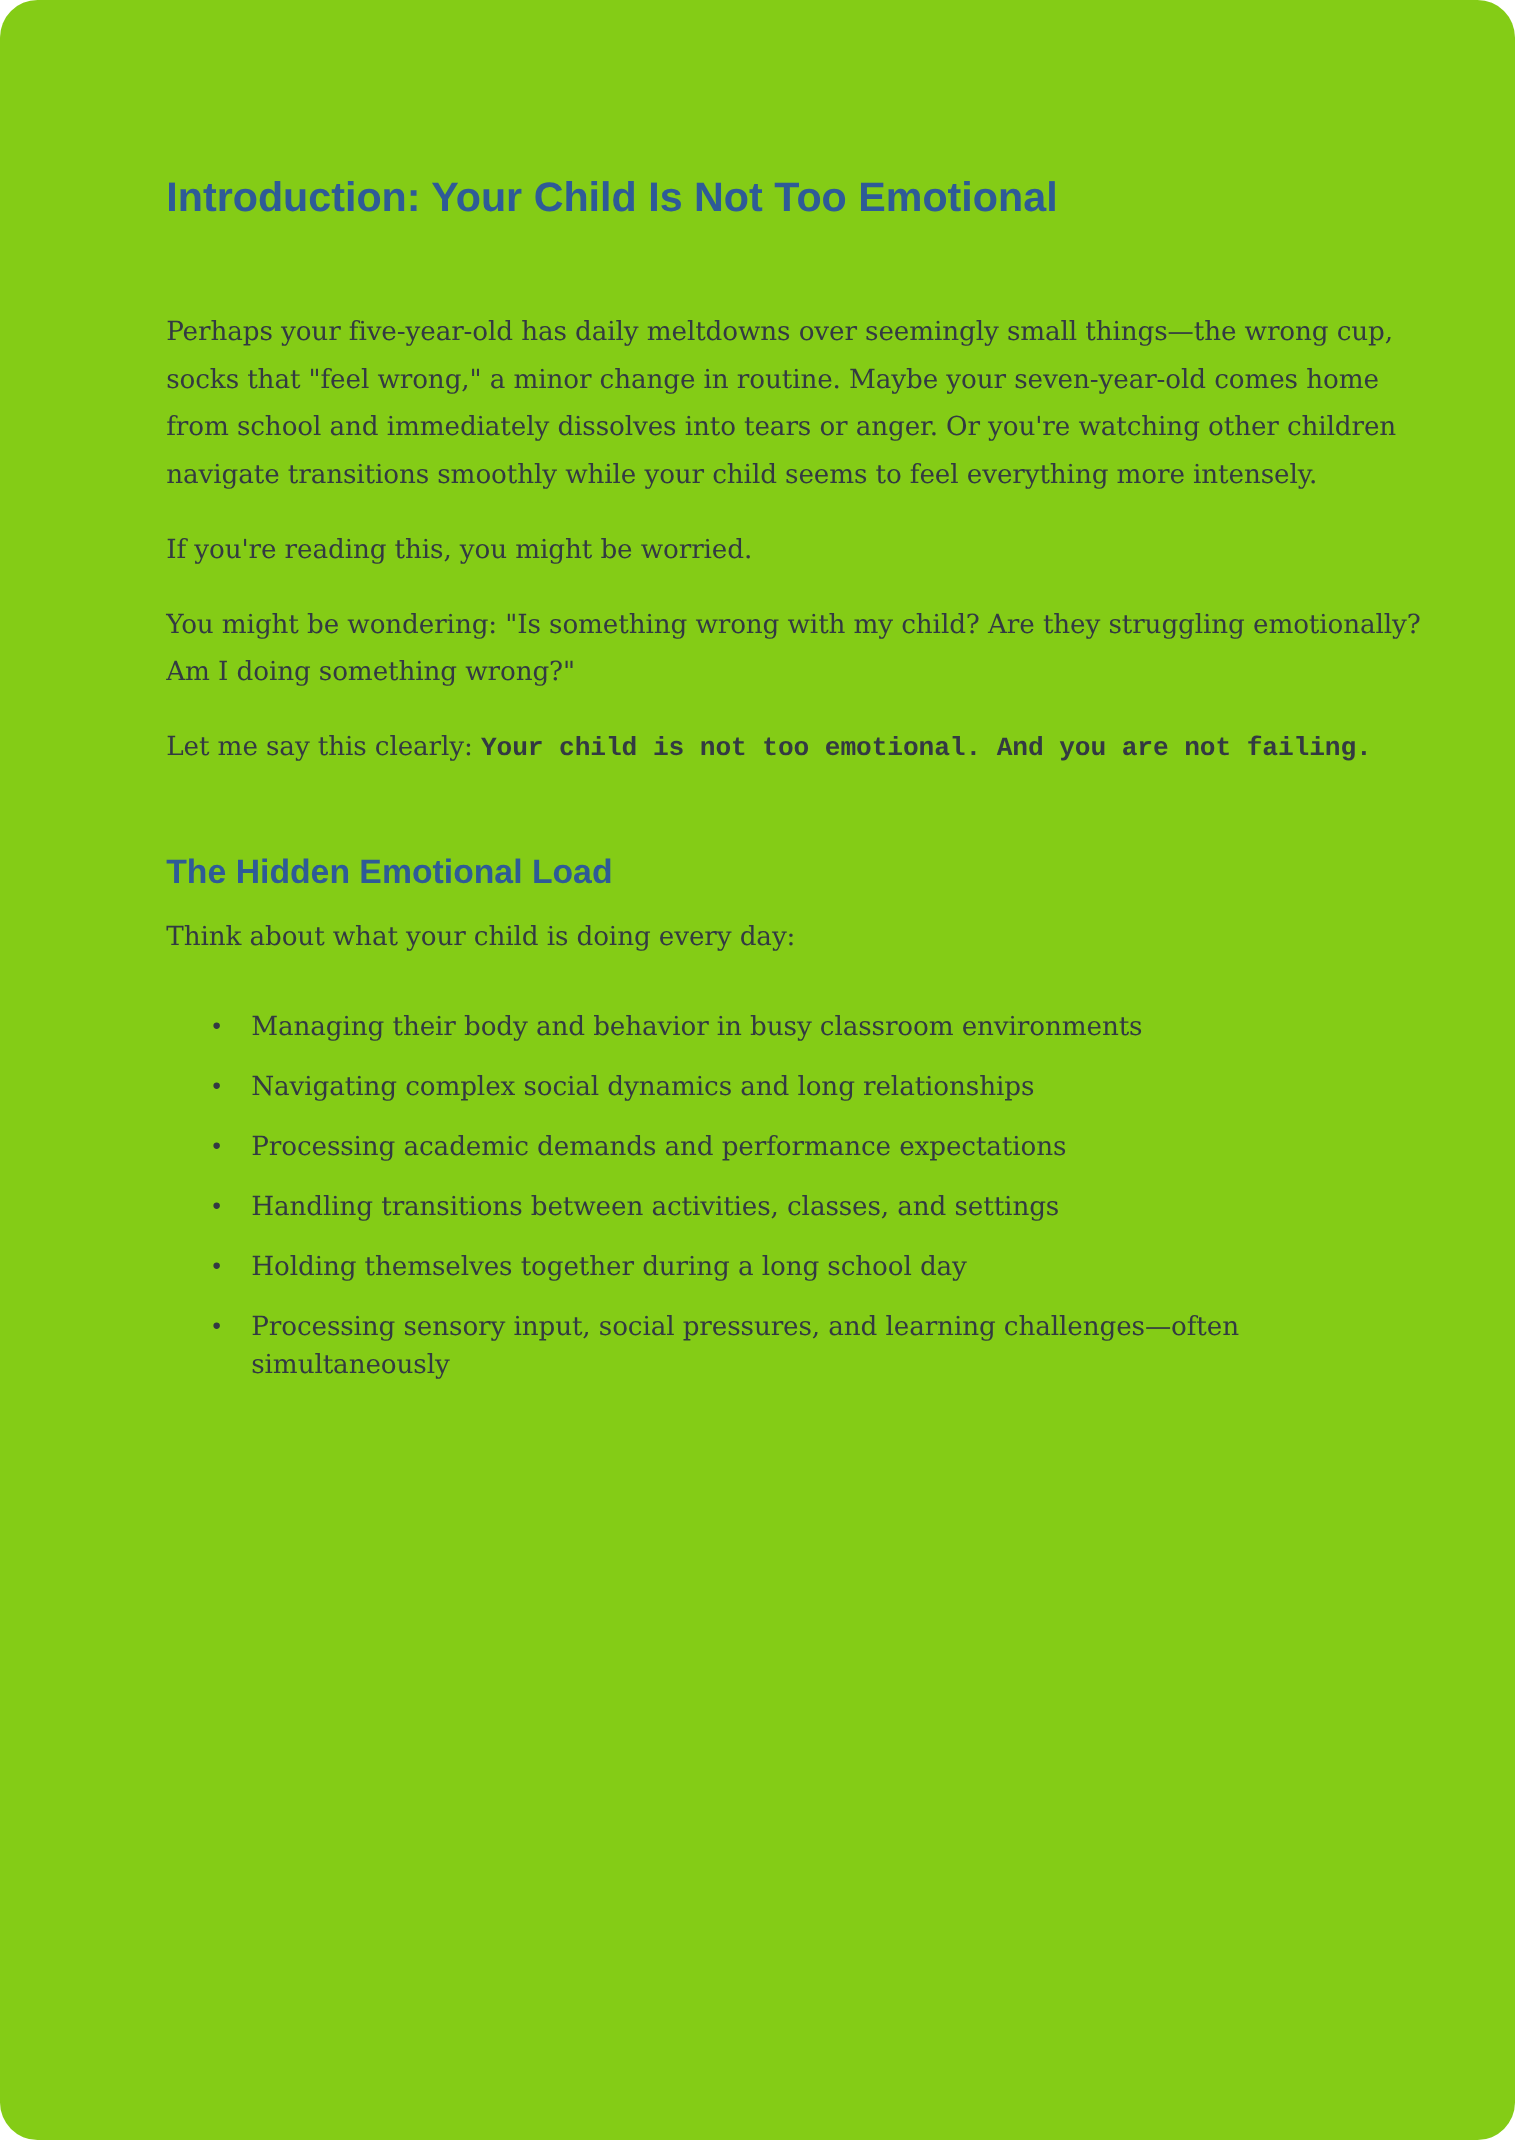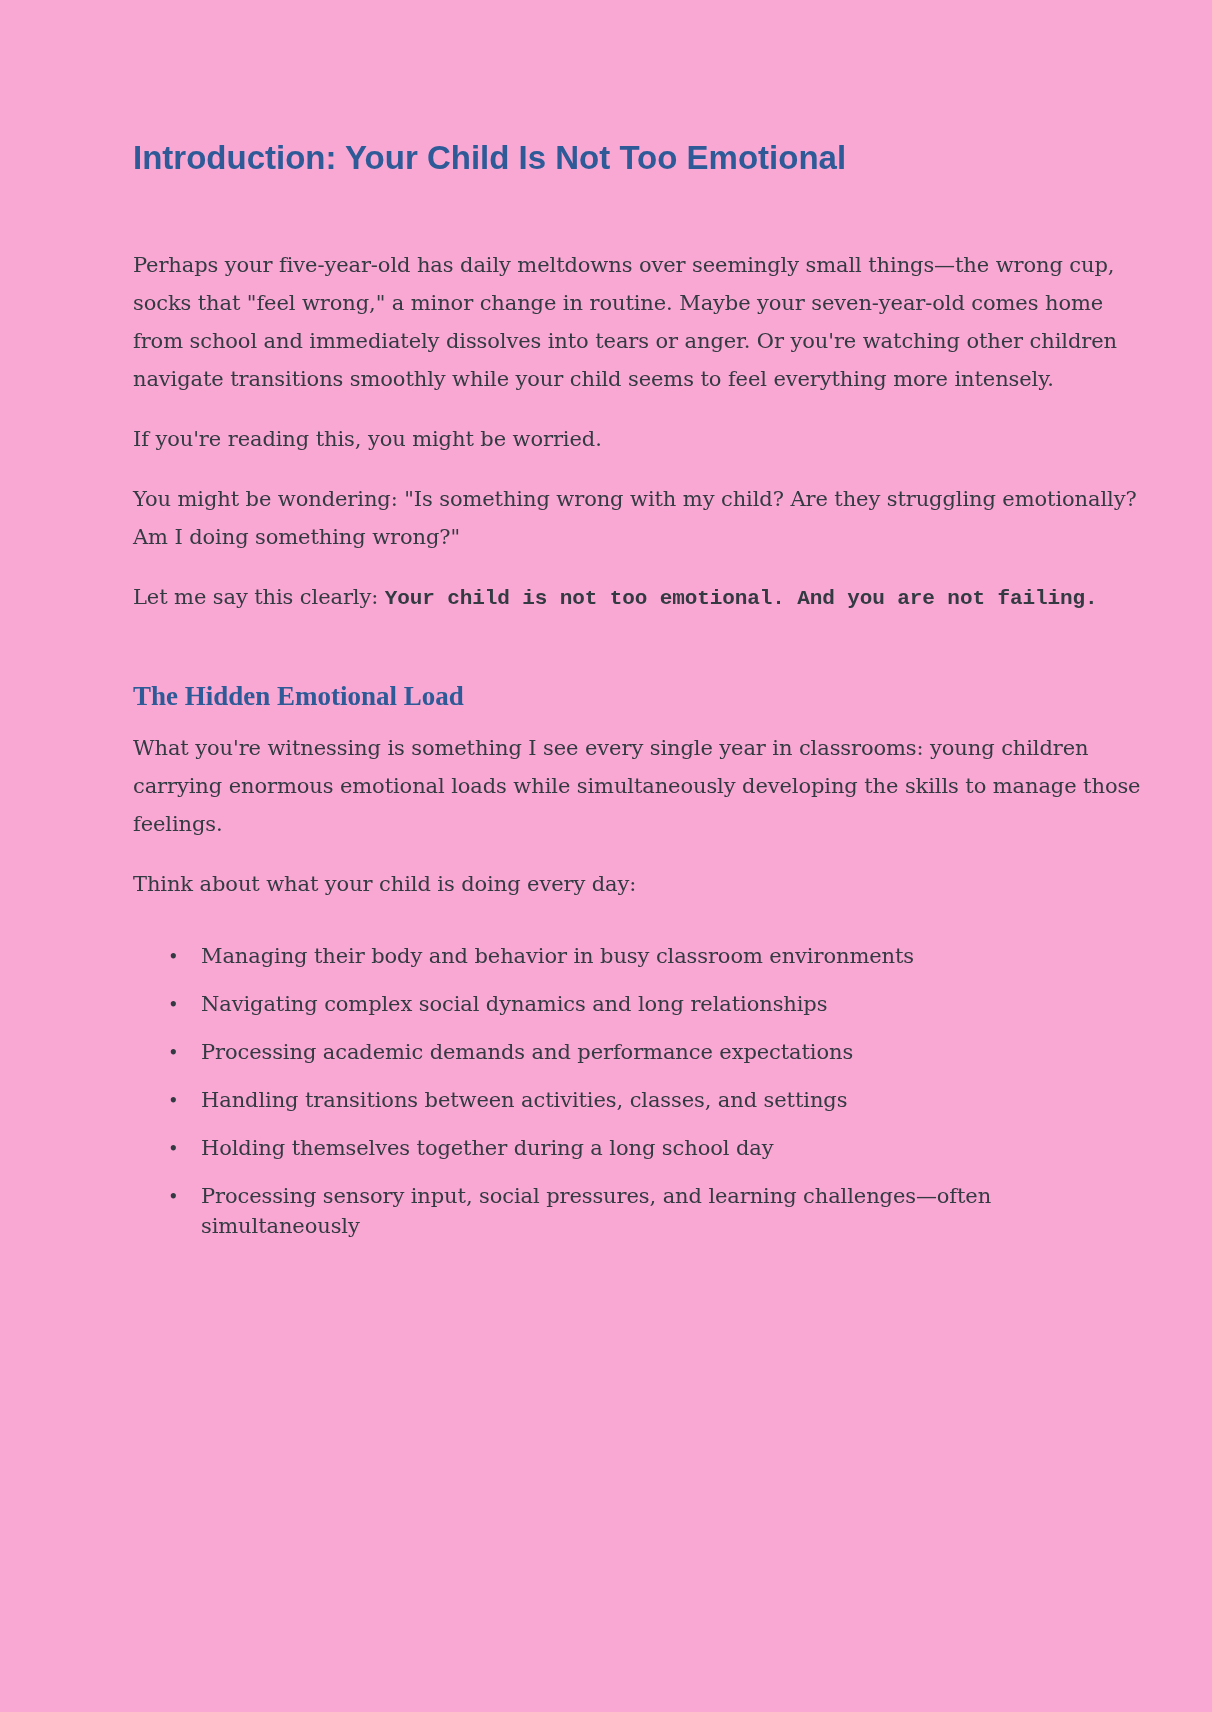--- a/index.html
+++ b/index.html
@@ -12,21 +12,22 @@
     height: 1712px;
     overflow: hidden;
     font-family: "DejaVu Serif", serif;
     color: #333A42;
   }
   .page {
     box-sizing: border-box;
     width: 1212px;
     height: 1712px;
     padding: 138px 64px 0 133px;
-    background: #f9a8d4;
+    background: #84cc16;
+    border-radius: 30px;
   }
   h1.doc-title {
     font-family: "Liberation Sans", sans-serif;
     font-weight: 700;
     font-size: 33px;
     line-height: 40px;
     color: #2E5B97;
     margin: 0 0 68px 0;
     letter-spacing: 0px;
   }
@@ -35,21 +36,21 @@
     line-height: 38px;
     margin: 0 0 22px 0;
     letter-spacing: -0.1px;
   }
   p.body-para strong {
     font-weight: 700;
     color: #333A42;
     font-family: Liberation Mono, monospace;
   }
   h2.section-heading {
-    font-family: Liberation Serif, serif;
+    font-family: Liberation Sans, sans-serif;
     font-weight: 700;
     font-size: 27px;
     line-height: 33px;
     color: #2E5B97;
     margin: 62px 0 16px 0;
   }
   ul.bullet-list {
     list-style: none;
     margin: 38px 0 0 0;
     padding: 0 0 0 68px;
@@ -79,21 +80,20 @@
   <p class="body-para">Perhaps your five-year-old has daily meltdowns over seemingly small things—the wrong cup, socks that "feel wrong," a minor change in routine. Maybe your seven-year-old comes home from school and immediately dissolves into tears or anger. Or you're watching other children navigate transitions smoothly while your child seems to feel everything more intensely.</p>
 
   <p class="body-para">If you're reading this, you might be worried.</p>
 
   <p class="body-para">You might be wondering: "Is something wrong with my child? Are they struggling emotionally? Am I doing something wrong?"</p>
 
   <p class="body-para"><span>Let me say this clearly: </span><strong>Your child is not too emotional. And you are not failing.</strong></p>
 
   <h2 class="section-heading">The Hidden Emotional Load</h2>
 
-  <p class="body-para">What you're witnessing is something I see every single year in classrooms: young children carrying enormous emotional loads while simultaneously developing the skills to manage those feelings.</p>
 
   <p class="body-para">Think about what your child is doing every day:</p>
 
   <ul class="bullet-list">
     <li>
       <span class="bullet">•</span>
       <span>Managing their body and behavior in busy classroom environments</span>
     </li>
     <li>
       <span class="bullet">•</span>

